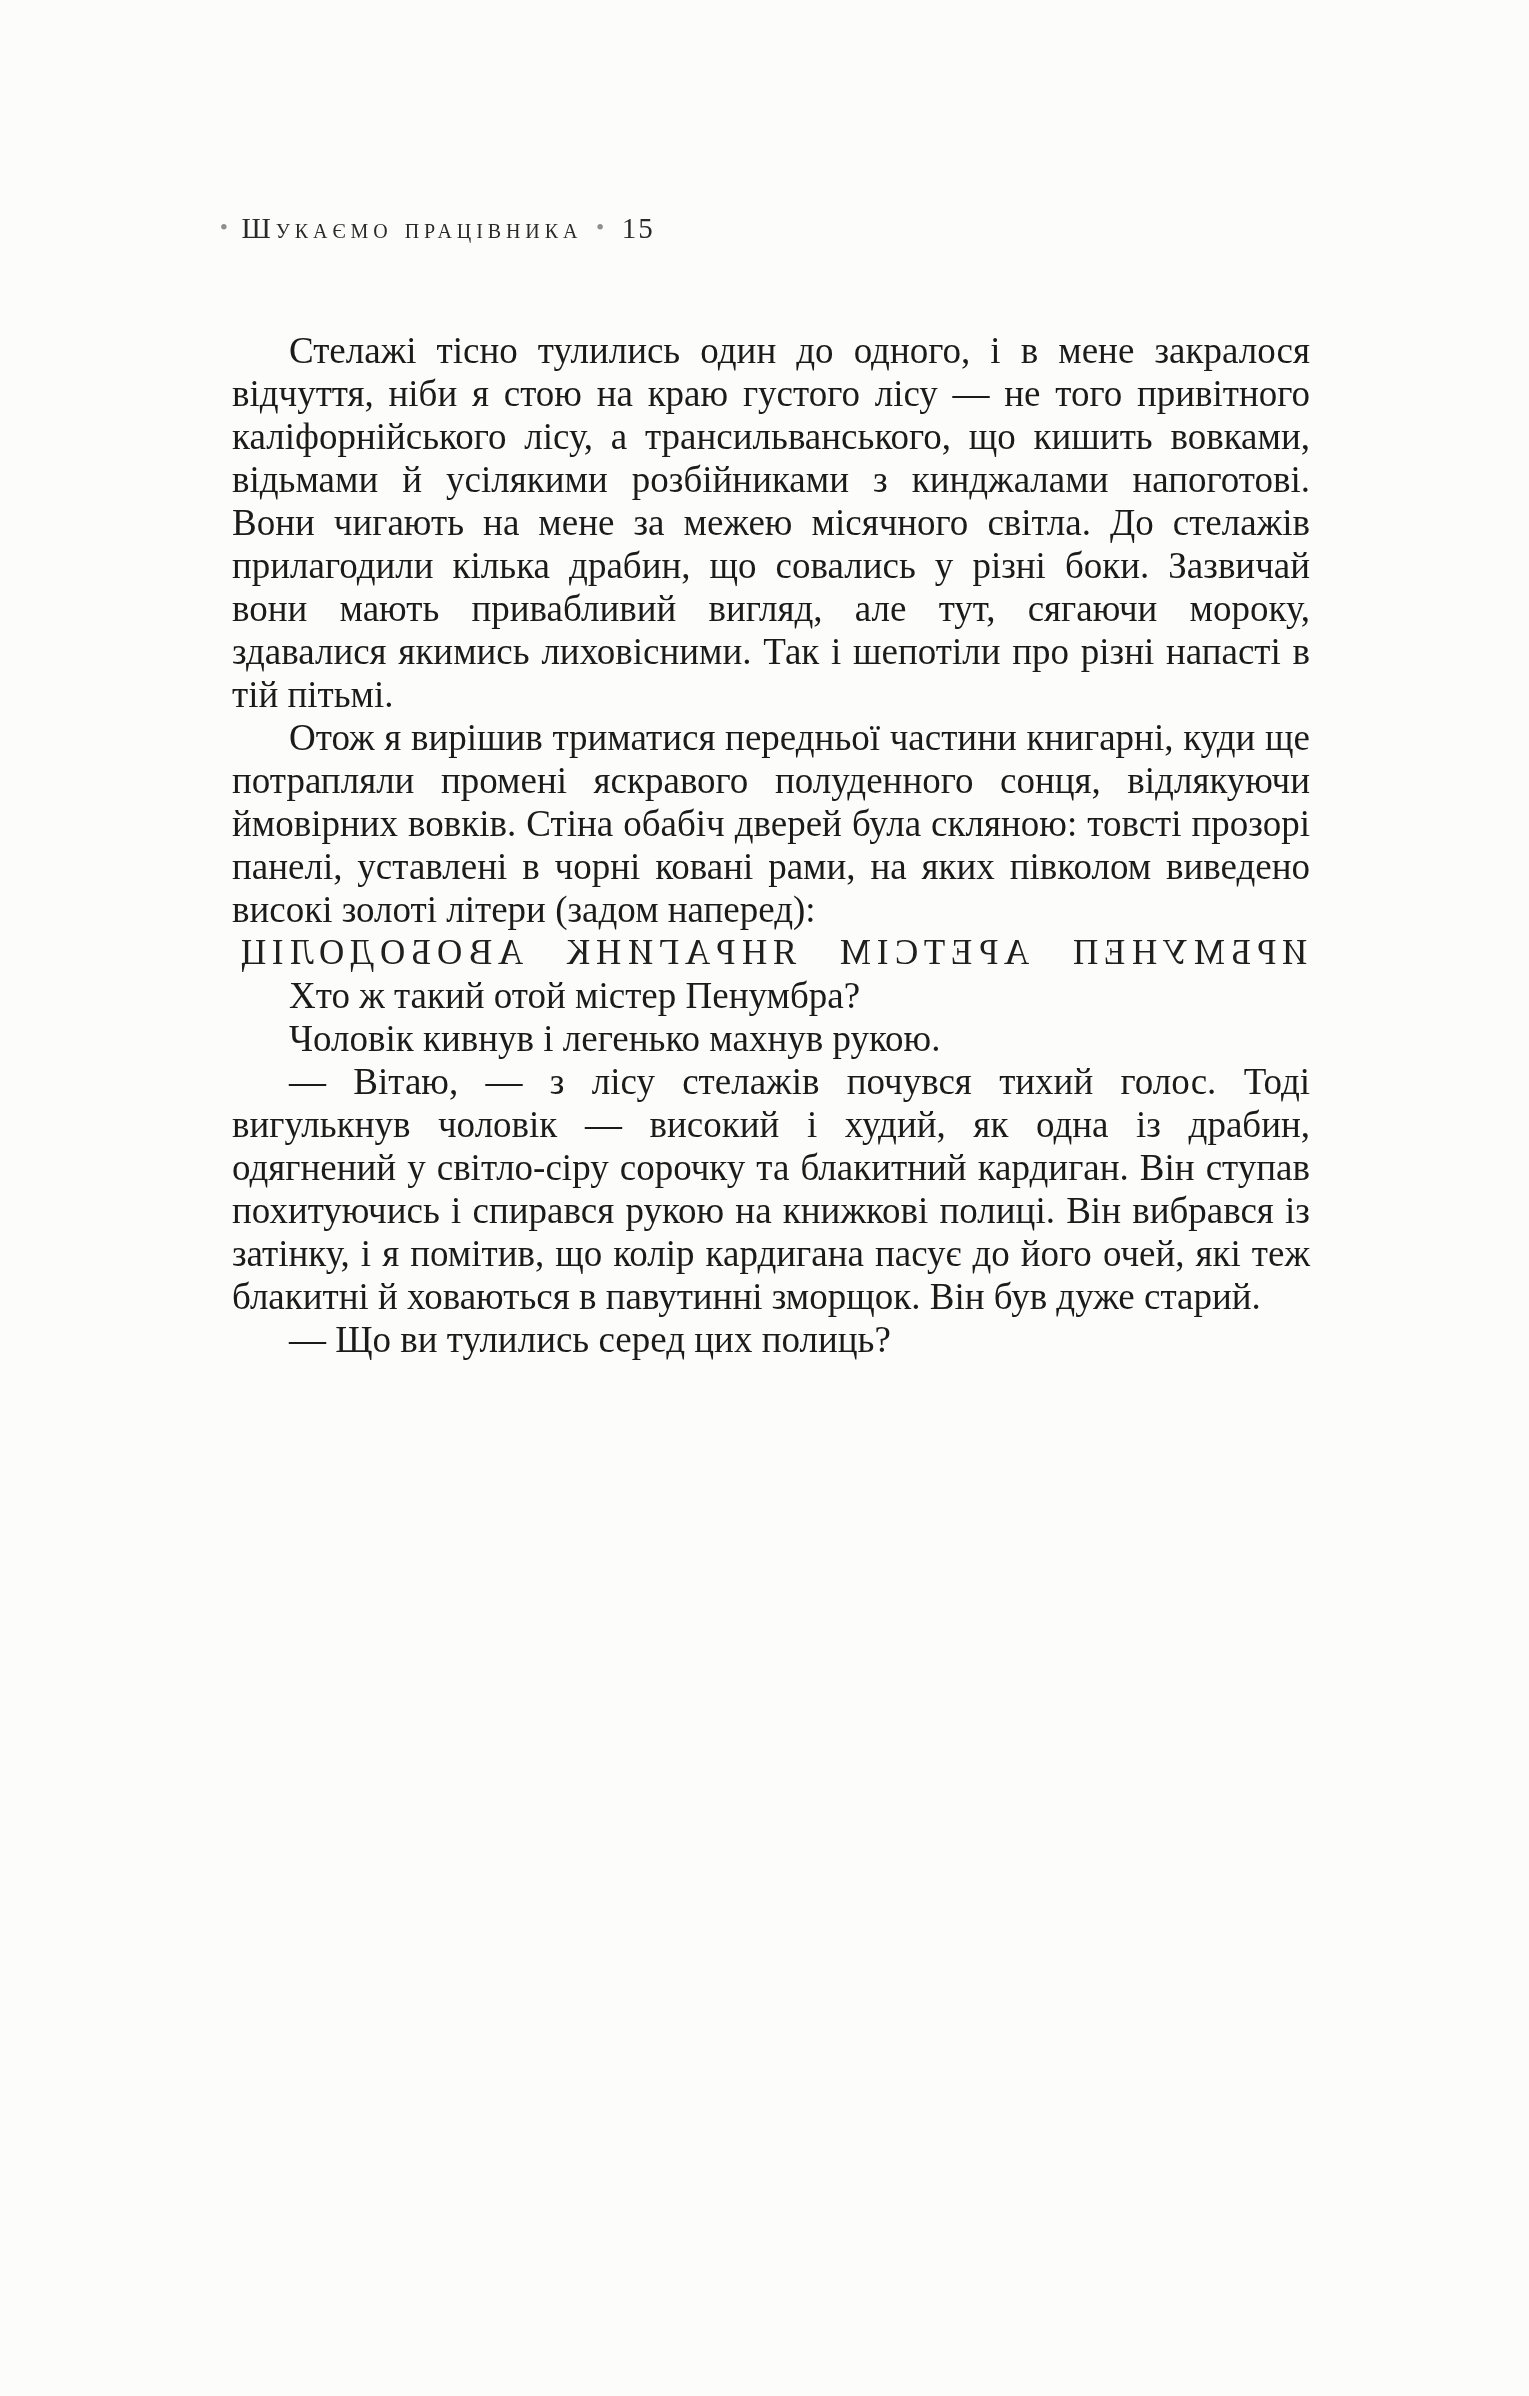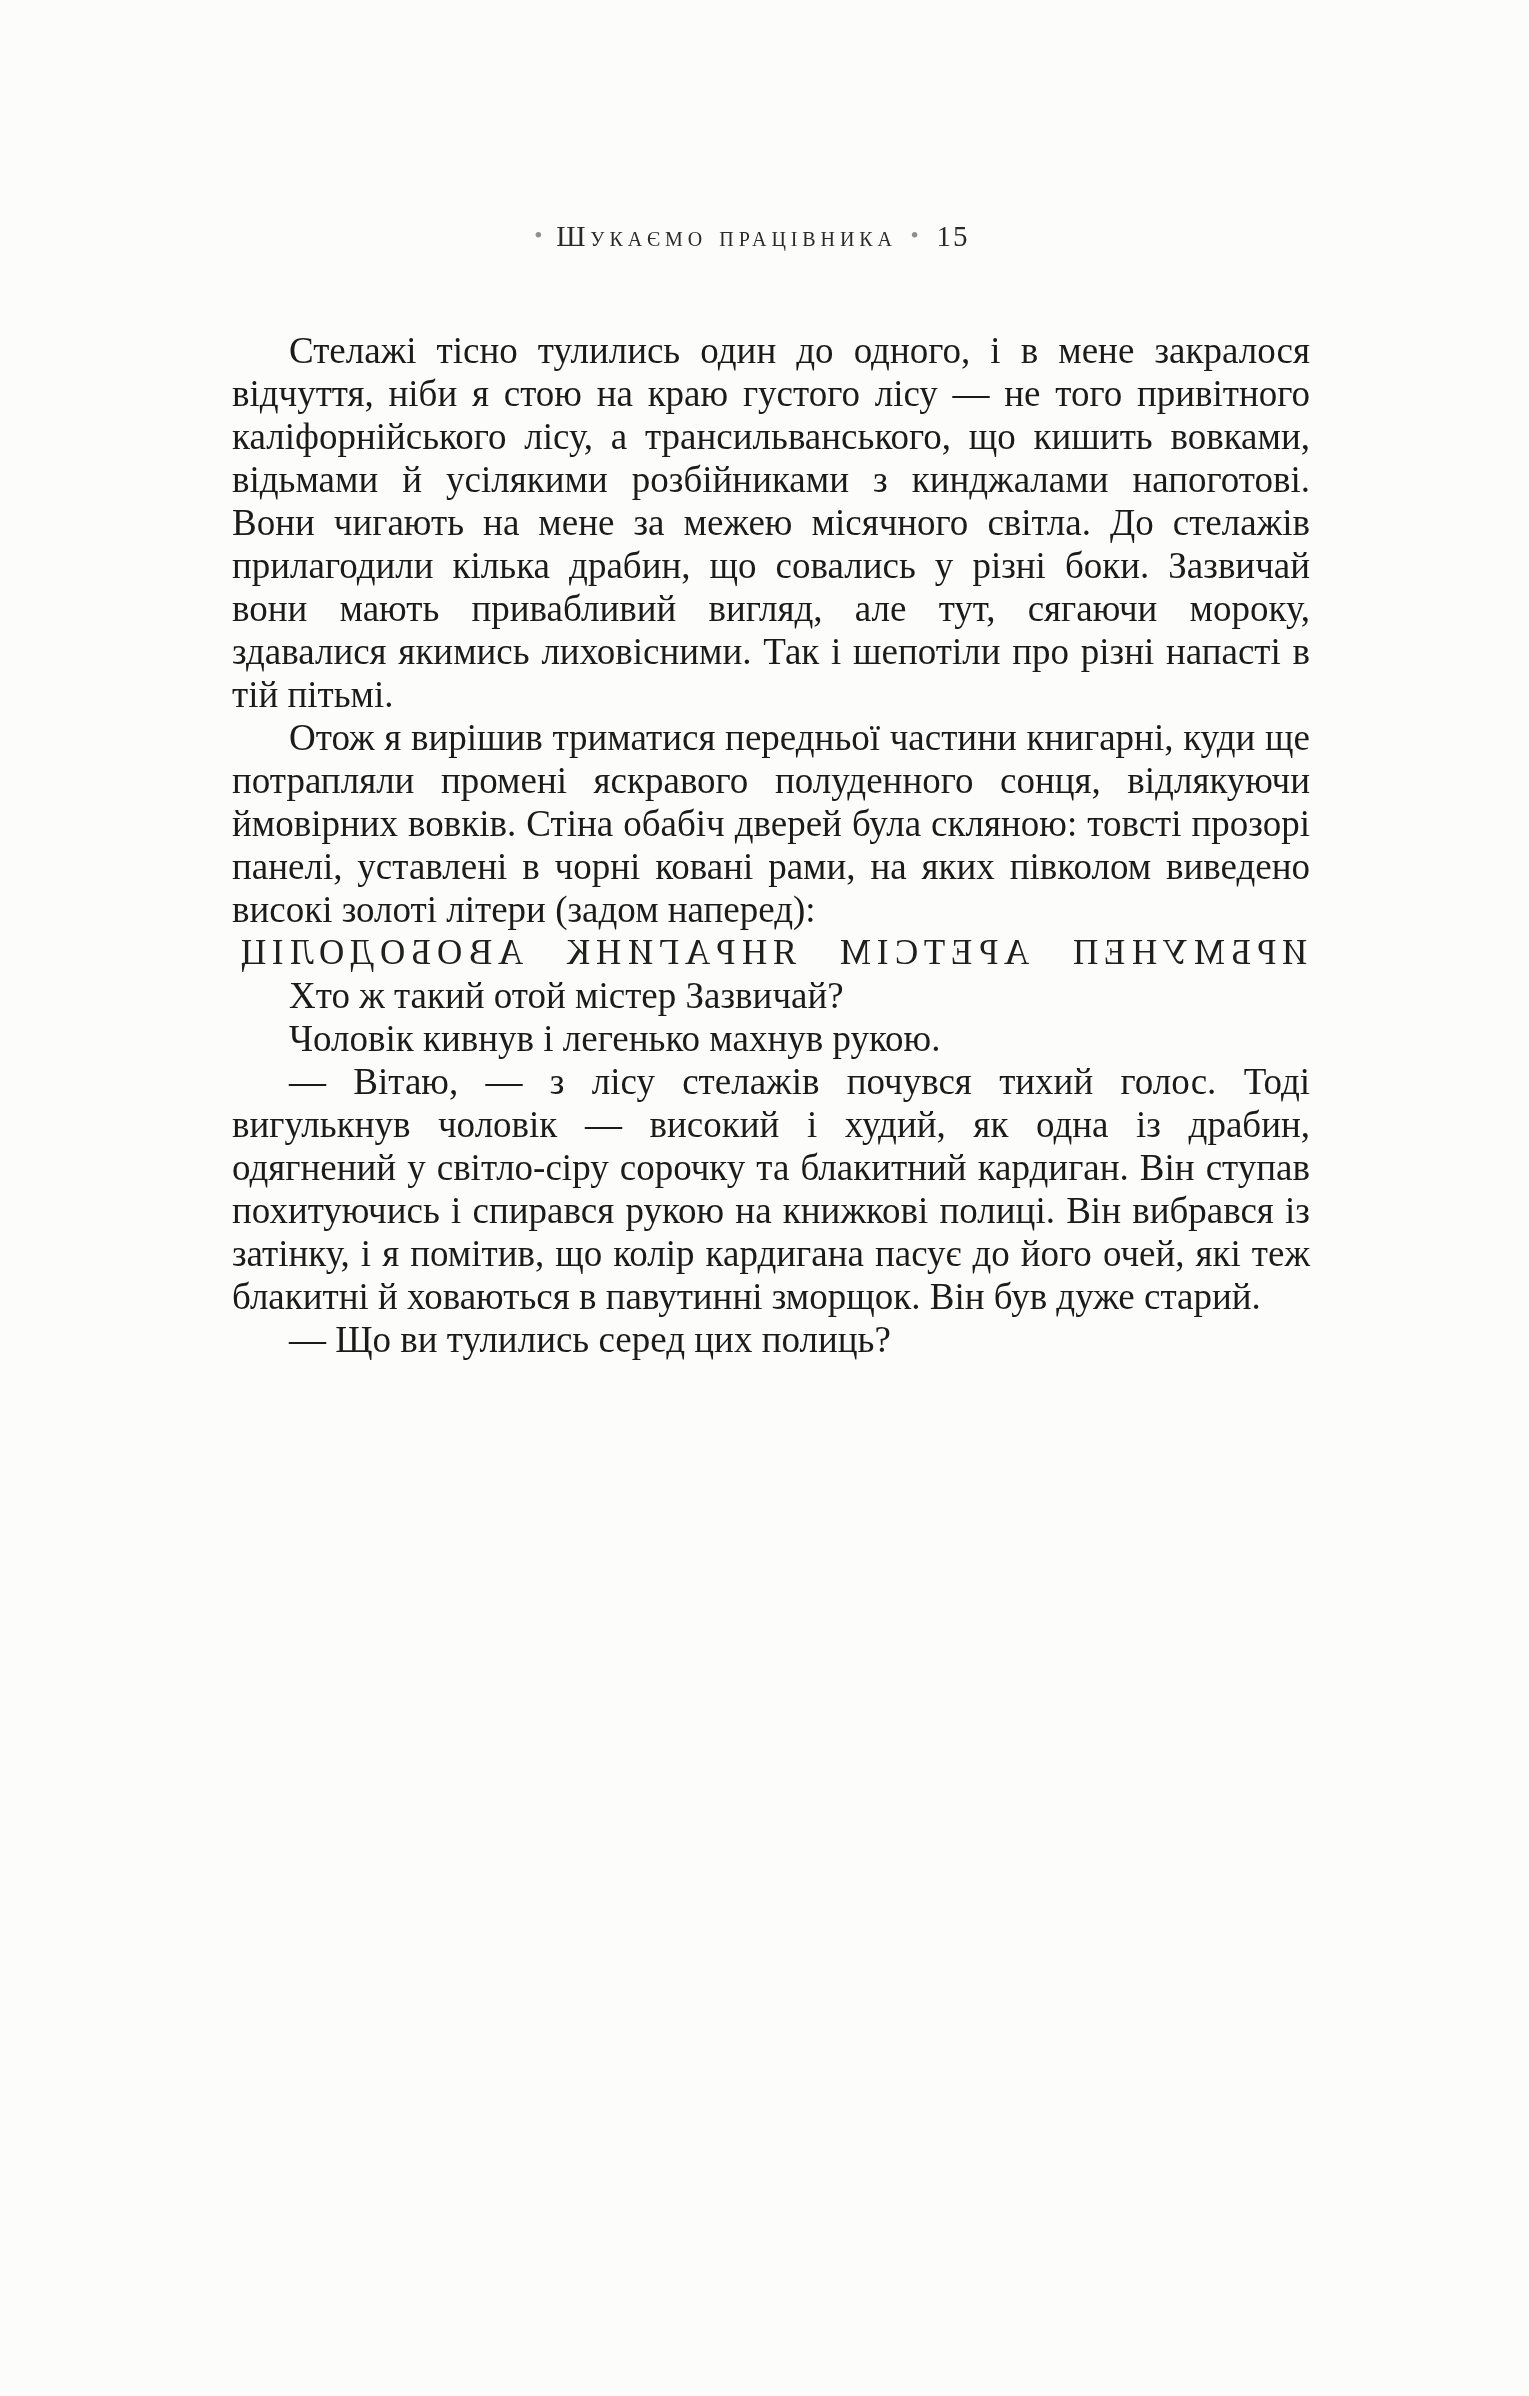--- a/index.html
+++ b/index.html
@@ -13,24 +13,24 @@
     height: 2396px;
     margin: 0 auto;
     background: #fcfcfa;
     font-family: "Liberation Serif", "DejaVu Serif", serif;
     color: #1b1b19;
     overflow: hidden;
   }
   
   .running-header {
     position: absolute;
-    top: 220px;
+    top: 212px;
     left: 206px;
     right: 245px;
-    text-align: center;
+    text-align: left;
     font-size: 29px;
     color: #2a2a27;
     white-space: nowrap;
   }
   .rh-bullet {
     color: #90908a;
     font-size: 23.5px;
     vertical-align: 2.9px;
     padding: 0 13.7px;
   }
@@ -79,20 +79,20 @@
 <div class="page">
 
   <div class="running-header">
     <span class="rh-bullet">•</span><span class="rh-title">Шукаємо працівника</span><span class="rh-bullet">•</span><span class="rh-page">15</span>
   </div>
 
   <div class="text-block">
     <p>Стелажі тісно тулились один до одного, і в мене закралося відчуття, ніби я стою на краю густого лісу — не того привітного каліфорнійського лісу, а трансильванського, що кишить вовками, відьмами й усілякими розбійниками з кинджалами напоготові. Вони чигають на мене за межею місячного світла. До стелажів прилагодили кілька драбин, що совались у різні боки. Зазвичай вони мають привабливий вигляд, але тут, сягаючи мороку, здавалися якимись лиховісними. Так і шепотіли про різні напасті в тій пітьмі.</p>
     <p>Отож я вирішив триматися передньої частини книгарні, куди ще потрапляли промені яскравого полуденного сонця, відлякуючи ймовірних вовків. Стіна обабіч дверей була скляною: товсті прозорі панелі, уставлені в чорні ковані рами, на яких півколом виведено високі золоті літери (задом наперед):</p>
     <p class="sign"><span class="ch">Ц</span><span class="ch">І</span><span class="ch">Л</span><span class="ch">О</span><span class="ch">Д</span><span class="ch">О</span><span class="ch">Б</span><span class="ch">О</span><span class="ch">В</span><span class="ch">А</span> <span class="ch">К</span><span class="ch">Н</span><span class="ch">И</span><span class="ch">Г</span><span class="ch">А</span><span class="ch">Р</span><span class="ch">Н</span><span class="ch">Я</span> <span class="ch">М</span><span class="ch">І</span><span class="ch">С</span><span class="ch">Т</span><span class="ch">Е</span><span class="ch">Р</span><span class="ch">А</span> <span class="ch">П</span><span class="ch">Е</span><span class="ch">Н</span><span class="ch">У</span><span class="ch">М</span><span class="ch">Б</span><span class="ch">Р</span><span class="ch">И</span></p>
-    <p>Хто ж такий отой містер Зазвичай?</p>
+    <p>Хто ж такий отой містер Пенумбра?</p>
     <p>Чоловік кивнув і легенько махнув рукою.</p>
     <p>— Вітаю, — з лісу стелажів почувся тихий голос. Тоді вигулькнув чоловік — високий і худий, як одна із драбин, одягнений у світло-сіру сорочку та блакитний кардиган. Він ступав похитуючись і спирався рукою на книжкові полиці. Він вибрався із затінку, і я помітив, що колір кардигана пасує до його очей, які теж блакитні й ховаються в павутинні зморщок. Він був дуже старий.</p>
     <p>— Що ви тулились серед цих полиць?</p>
   </div>
 
 </div>
 
 
 </body></html>

